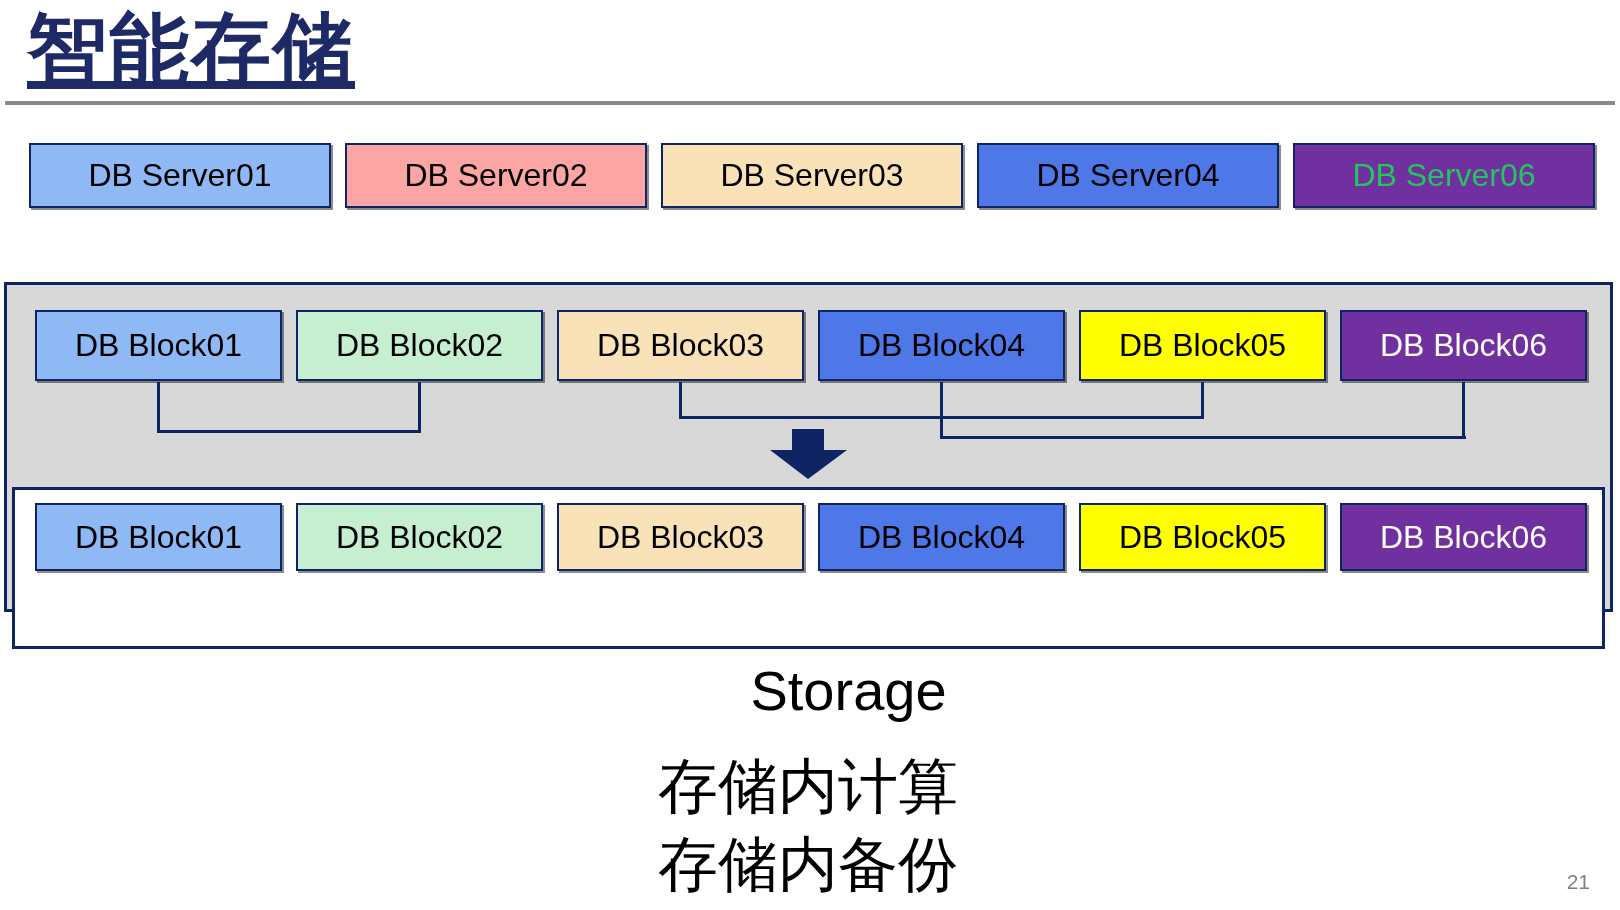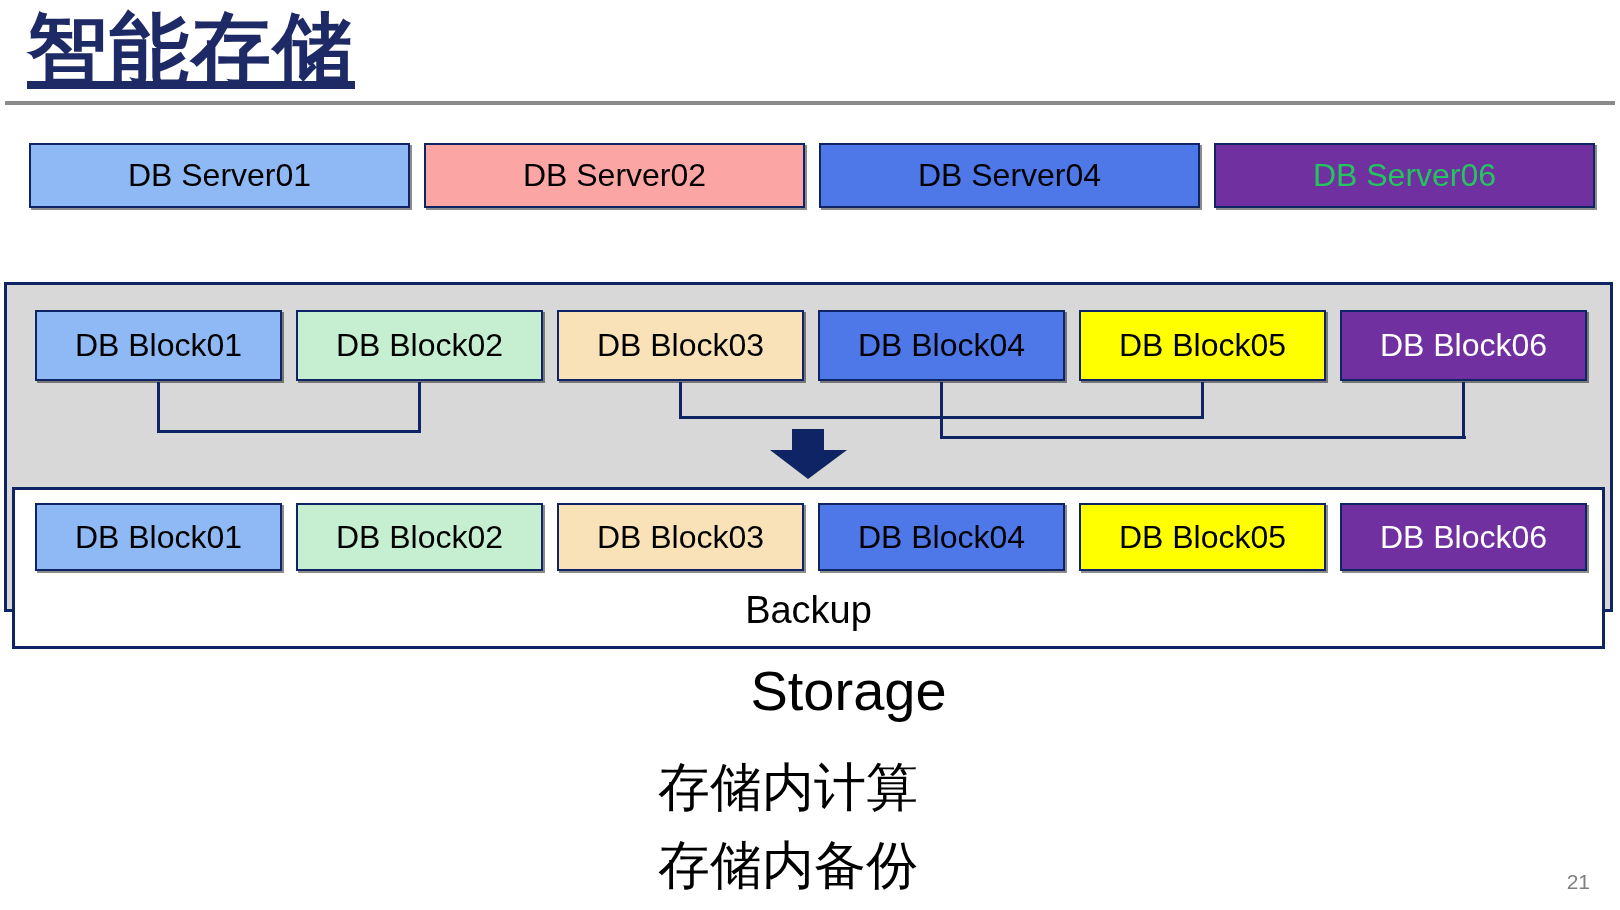--- a/index.html
+++ b/index.html
@@ -46,34 +46,35 @@
     position:absolute; left:0; top:84px; width:100%; height:72px;
     display:flex; align-items:center; justify-content:center;
     font-size:38px; color:#000;
   }
   .storage-label {
     position:absolute; left:0; top:364px; width:100%; height:82px;
     display:flex; align-items:center; justify-content:center;
     font-size:56px; font-weight:normal; color:#000;margin-left:40px;
   }
 
-  .captions { position:absolute; left:658px; top:748px; font-size:52px; line-height:78px; color:#000; white-space:nowrap; }
+  .captions { position:absolute; left:658px; top:748px; font-size:60px; line-height:78px; color:#000; white-space:nowrap; }
   .page-number { position:absolute; right:30px; top:870px; font-size:21px; color:var(--pagenum,#7F7F7F); }
 </style>
 </head>
 <body>
 
 <div id="page">
 
   <div class="slide-title">智能存储</div>
   <div class="title-rule"></div>
 
   <div class="row row-servers">
     <div class="cbox" style="background: rgb(143, 185, 244); color: rgb(0, 0, 0);">DB Server01</div>
     <div class="cbox" style="background: #fca5a5; color: rgb(0, 0, 0);">DB Server02</div>
+    <div class="cbox" style="background: rgb(249, 225, 184); color: rgb(0, 0, 0);">DB Server03</div>
     <div class="cbox" style="background: rgb(78, 120, 232); color: #000000;">DB Server04</div>
     <div class="cbox" style="background: rgb(112, 48, 160); color: #22c55e;">DB Server06</div>
   </div>
 
   <div class="container">
 
     <div class="row row-blocks-src">
       <div class="cbox" style="background: rgb(143, 185, 244); color: rgb(0, 0, 0);">DB Block01</div>
       <div class="cbox" style="background: rgb(197, 239, 208); color: rgb(0, 0, 0);">DB Block02</div>
       <div class="cbox" style="background: rgb(249, 225, 184); color: rgb(0, 0, 0);">DB Block03</div>
@@ -102,21 +103,20 @@
 
     <div class="backup-box">
       <div class="row row-blocks-bak">
         <div class="cbox" style="background: rgb(143, 185, 244); color: rgb(0, 0, 0);">DB Block01</div>
         <div class="cbox" style="background: rgb(197, 239, 208); color: rgb(0, 0, 0);">DB Block02</div>
         <div class="cbox" style="background: rgb(249, 225, 184); color: rgb(0, 0, 0);">DB Block03</div>
         <div class="cbox" style="background: rgb(78, 120, 232); color: rgb(0, 0, 0);">DB Block04</div>
         <div class="cbox" style="background: rgb(255, 255, 0); color: rgb(0, 0, 0);">DB Block05</div>
         <div class="cbox" style="background: rgb(112, 48, 160); color: rgb(255, 255, 255);">DB Block06</div>
       </div>
-      <div class="backup-label">Backup</div>
     </div>
 
     <div class="storage-label">Storage</div>
   </div>
 
   <div class="captions">
     <div>存储内计算</div>
     <div>存储内备份</div>
   </div>
 

